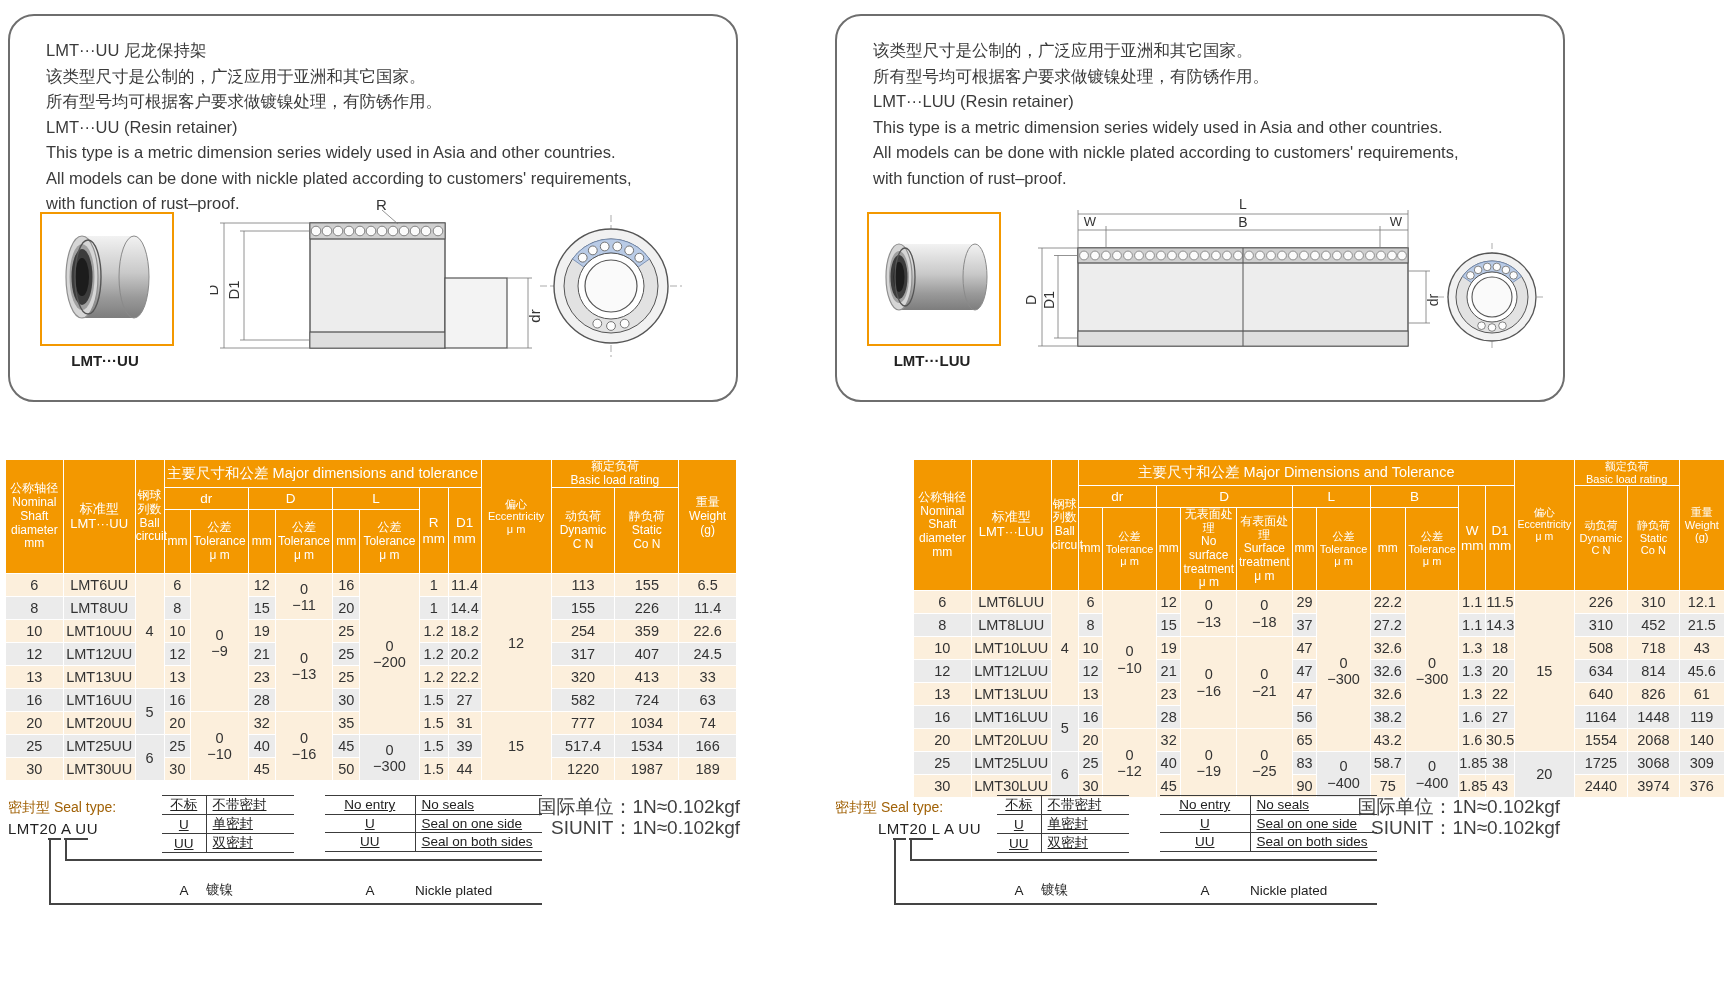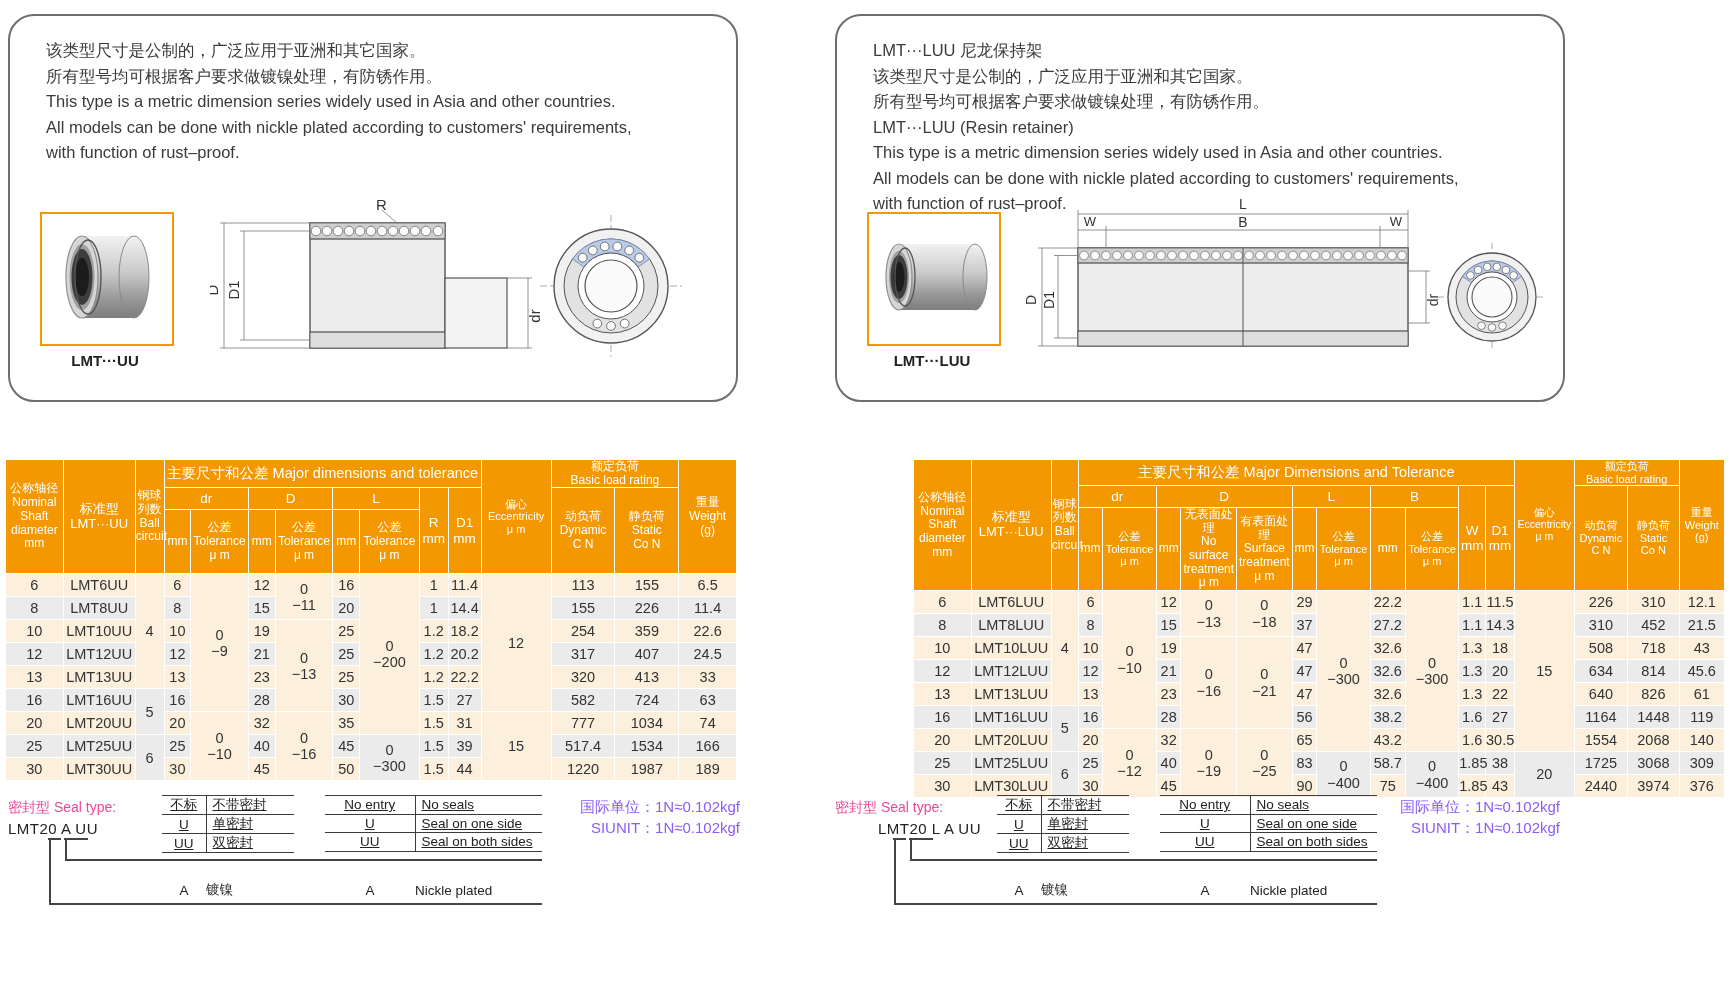--- a/index.html
+++ b/index.html
@@ -22,42 +22,44 @@
   .spec tr.h1{height:24px;}
   .spec tr.h2{height:22px;}
   .spec tr.h3{height:64px;}
   .spec td{border:1.5px solid #fff;text-align:center;vertical-align:middle;font-size:14.5px;
            padding:0;white-space:pre-line;line-height:1.12;color:#333;}
   .spec tbody tr{height:23px;}
   .spec tr.odd td{background:#FCEFDC;}
   .spec tr.even td{background:#EBEBEB;}
   .spec td.merged{background:#FCEFDC;}
   
-  .ftext{position:absolute;font-size:14px;color:#ec4899;white-space:nowrap;}
+  .ftext{position:absolute;font-size:14px;color:#a16207;white-space:nowrap;}
   .fmodel{position:absolute;font-size:15px;color:#222;white-space:pre;letter-spacing:0.5px;}
   .seal-table{position:absolute;border-collapse:collapse;font-size:13.5px;color:#222;}
   .seal-table td{border-top:1.5px solid #3c3c3c;padding:0 6px;height:17.5px;vertical-align:middle;text-decoration:underline;}
   .seal-table tr:last-child td{border-bottom:1.5px solid #3c3c3c;}
   .seal-table td:first-child{border-right:1.5px solid #3c3c3c;text-align:center;}
   .plate-row{position:absolute;display:flex;font-size:13.5px;color:#222;height:22px;align-items:center;}
   .plate-row .c1{text-align:center;}
-  .unit-block{position:absolute;text-align:right;font-size:15px;line-height:21px;color:#8b5cf6;white-space:nowrap;}
+  .unit-block{position:absolute;text-align:right;font-size:19px;line-height:21px;color:#404040;white-space:nowrap;}
   .vline{position:absolute;width:1.5px;background:#444;}
   .hline{position:absolute;height:1.5px;background:#444;}
   svg text{font-family:"Liberation Sans","DejaVu Sans",sans-serif;}
 </style>
 </head>
 <body>
 
 <div class="page">
 
   <div class="intro-box" style="left:8px;top:14px;">
     <div class="intro-text" style="left:36px;top:22px;">
+      <div>LMT···UU 尼龙保持架</div>
       <div>该类型尺寸是公制的，广泛应用于亚洲和其它国家。</div>
       <div>所有型号均可根据客户要求做镀镍处理，有防锈作用。</div>
+      <div>LMT···UU (Resin retainer)</div>
       <div>This type is a metric dimension series widely used in Asia and other countries.</div>
       <div>All models can be done with nickle plated according to customers' requirements,</div>
       <div>with function of rust–proof.</div>
     </div>
   </div>
 
   <div class="photo-box" style="left:40px;top:212px;">
     <svg width="126" height="126" viewBox="0 0 126 126">
       <defs>
         <linearGradient id="pg1" x1="0" y1="0" x2="0" y2="1">
@@ -137,21 +139,20 @@
           <circle cx="429.3" cy="59.7" r="4.4"></circle>
         <circle cx="387.3" cy="125.6" r="4.4"></circle>
           <circle cx="401" cy="128" r="4.4"></circle>
           <circle cx="414.7" cy="125.6" r="4.4"></circle>
       </g>
     </g>
   </svg>
 
   <div class="intro-box" style="left:835px;top:14px;">
     <div class="intro-text" style="left:36px;top:22px;">
-      <div>LMT···LUU 尼龙保持架</div>
       <div>该类型尺寸是公制的，广泛应用于亚洲和其它国家。</div>
       <div>所有型号均可根据客户要求做镀镍处理，有防锈作用。</div>
       <div>LMT···LUU (Resin retainer)</div>
       <div>This type is a metric dimension series widely used in Asia and other countries.</div>
       <div>All models can be done with nickle plated according to customers' requirements,</div>
       <div>with function of rust–proof.</div>
     </div>
   </div>
 
   <div class="photo-box" style="left:867px;top:212px;">

